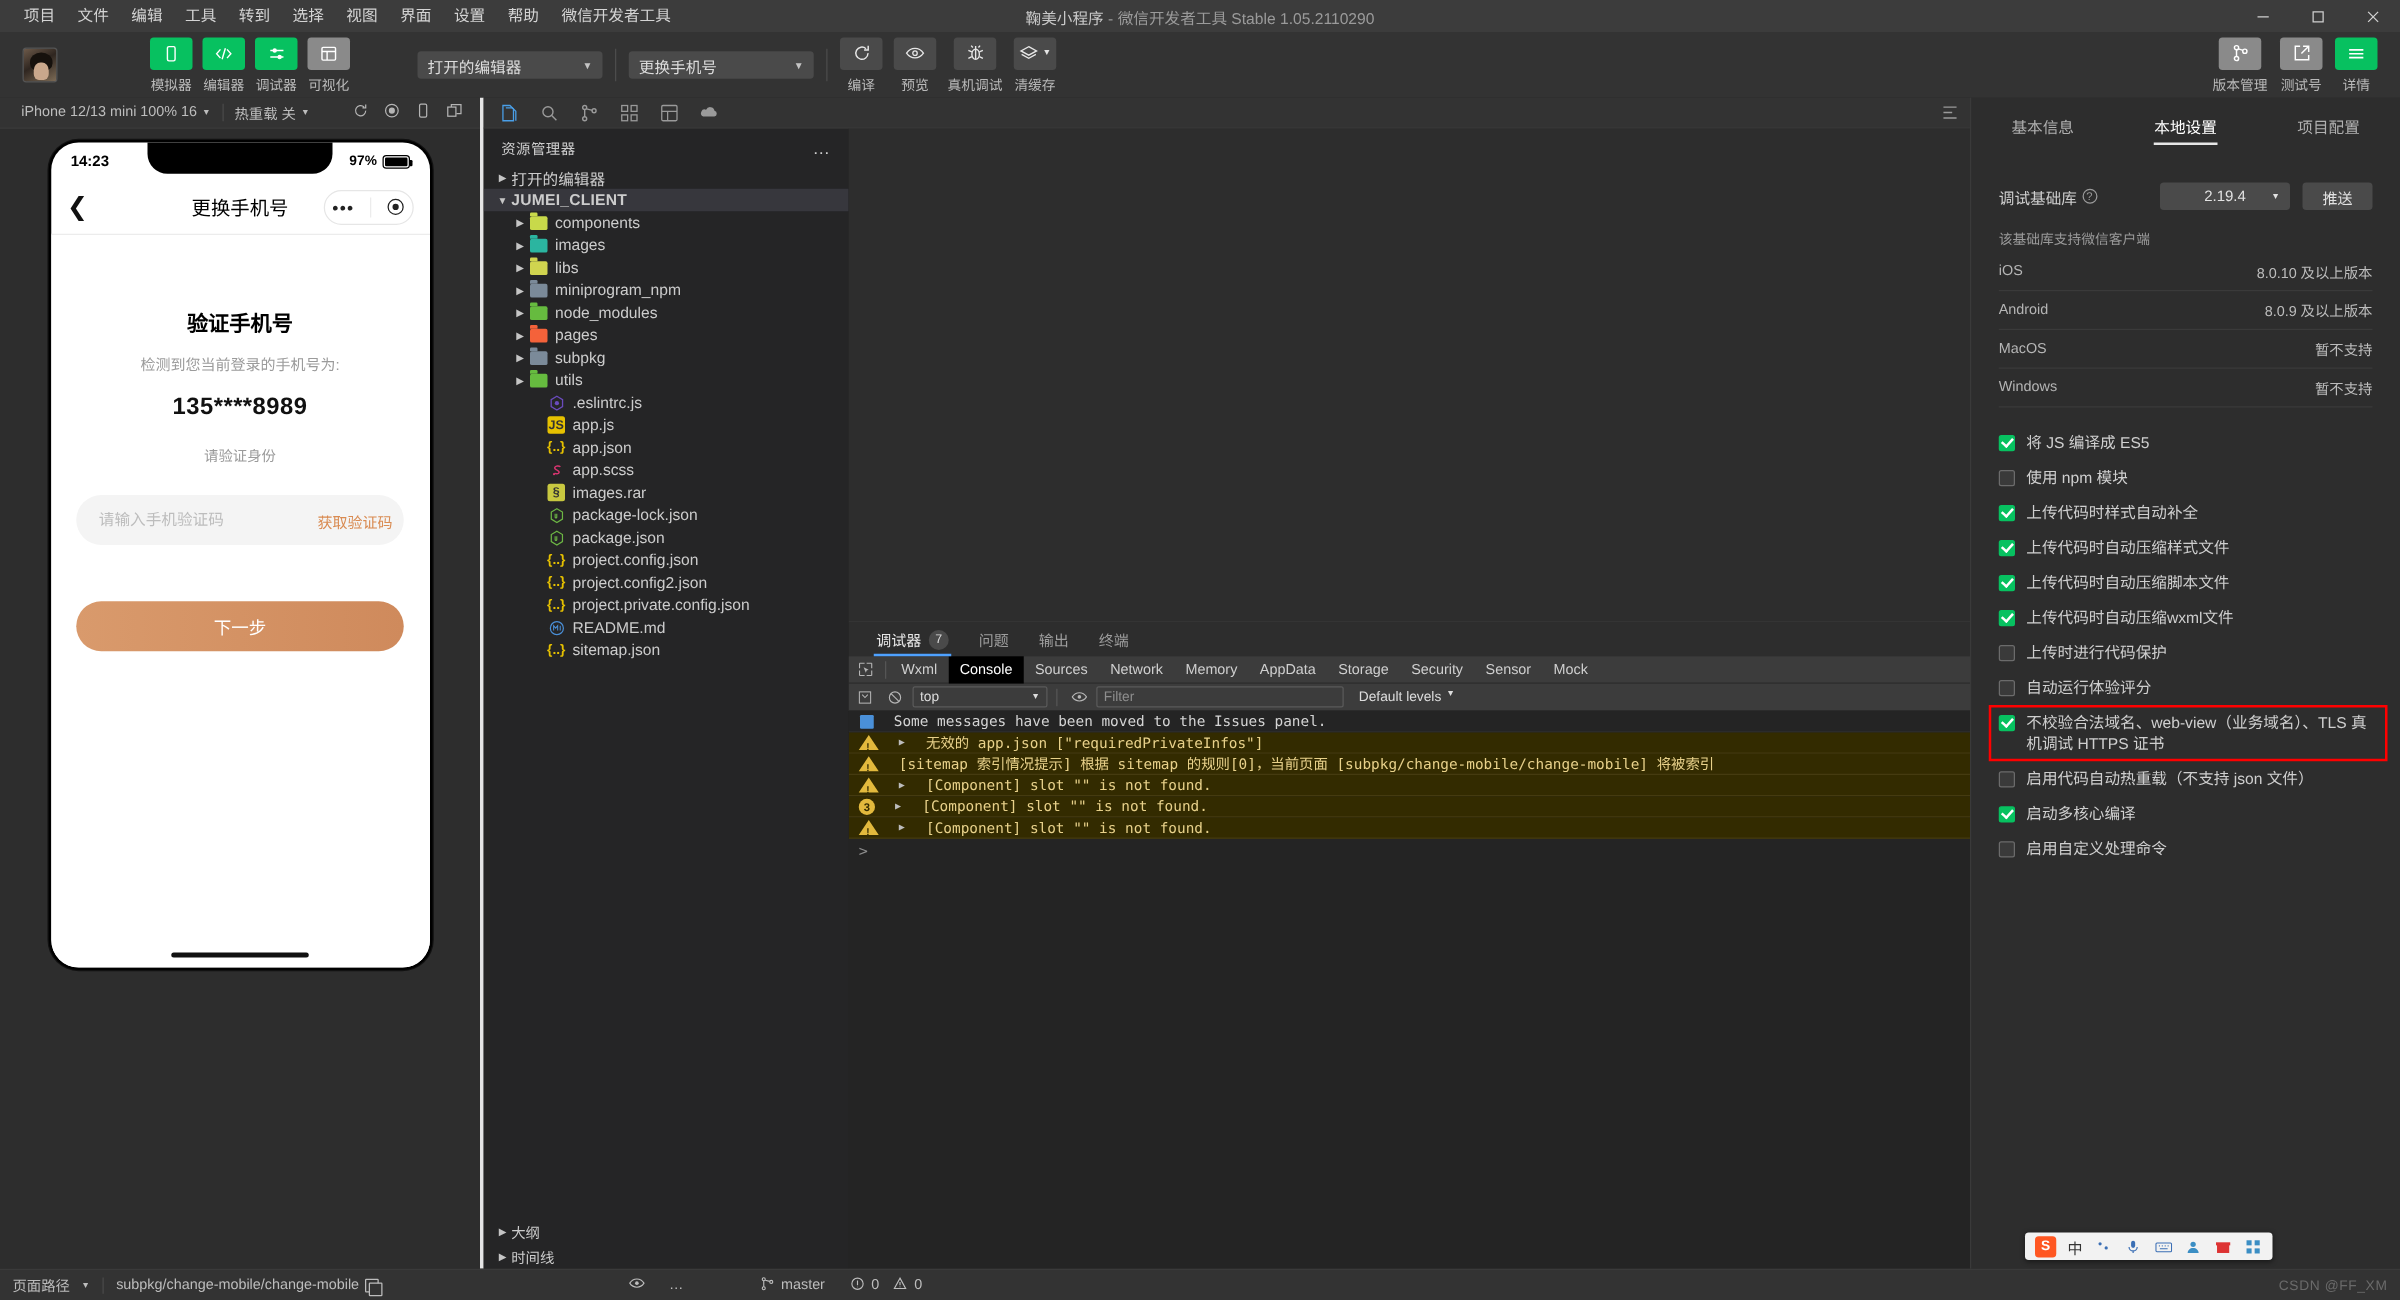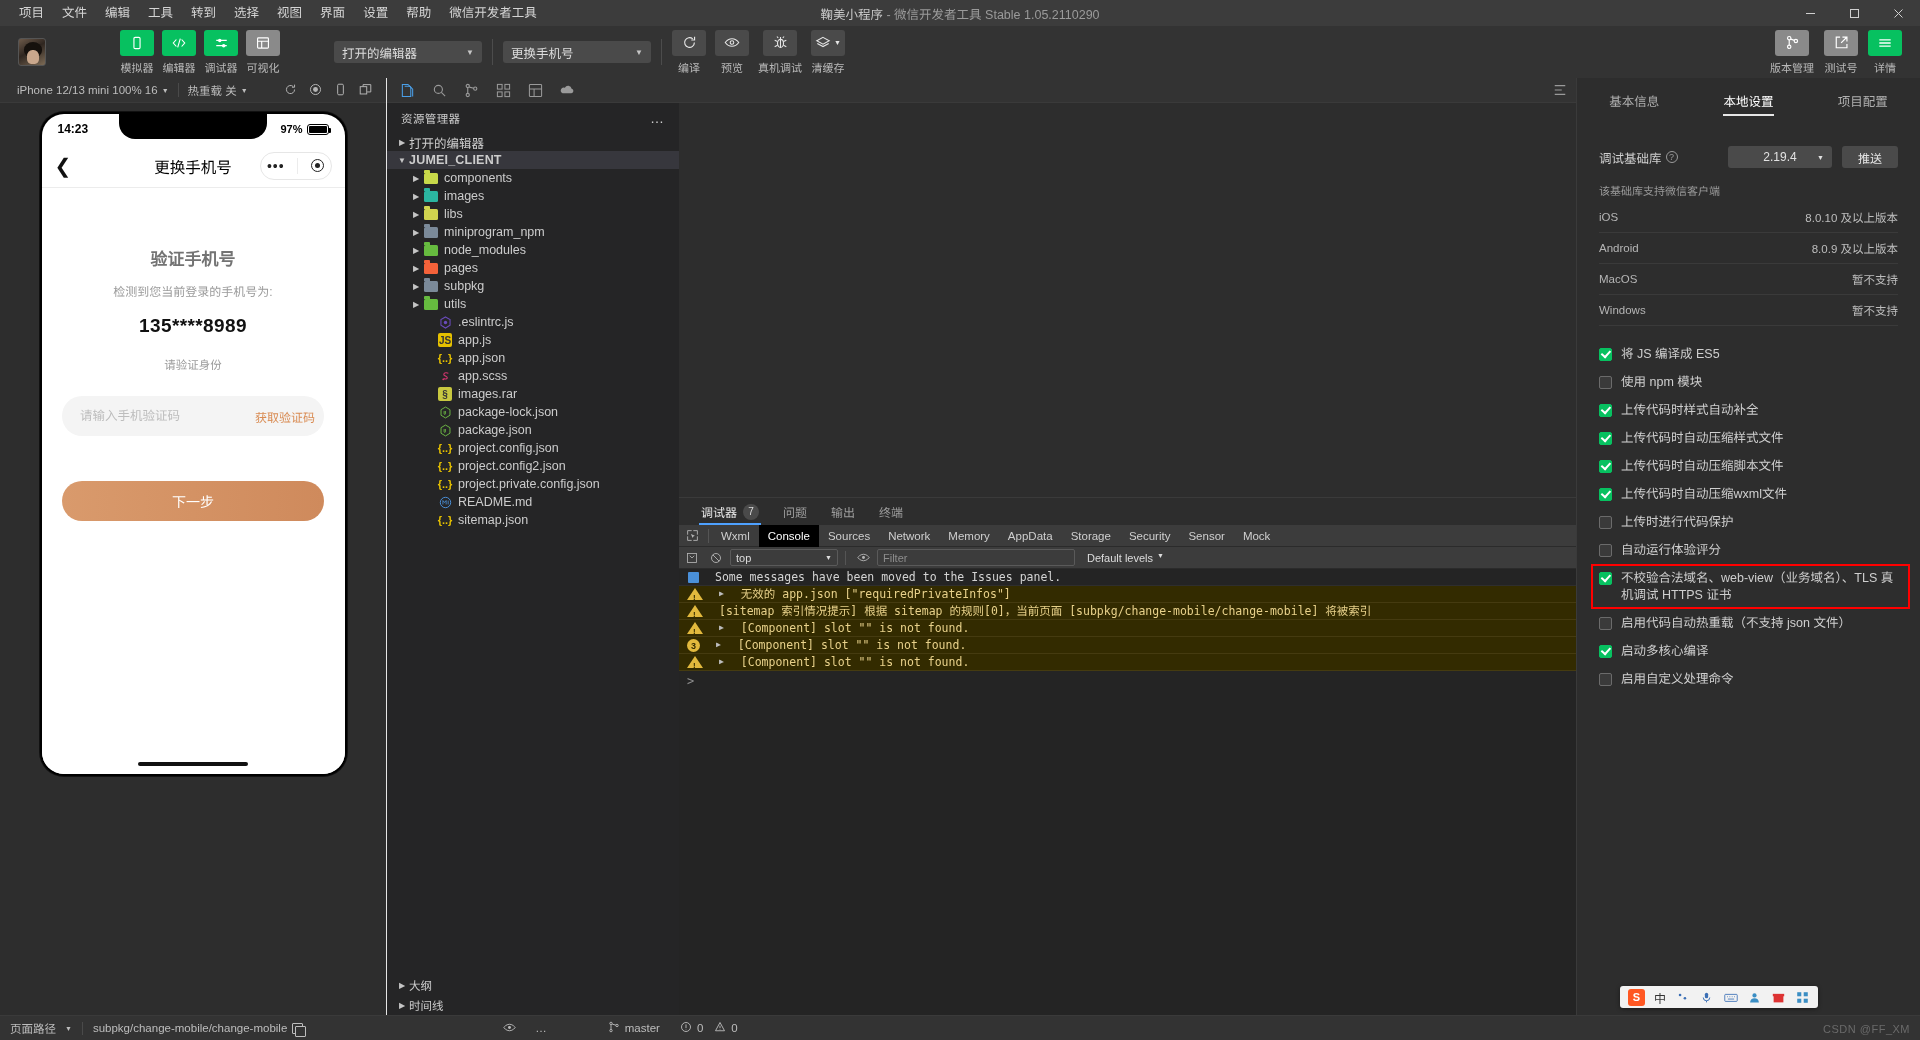--- a/index.html
+++ b/index.html
@@ -62,21 +62,21 @@
     justify-content:space-between;
   }
   .sel .caret{ font-size:8px; color:#c5c5c5; margin-left:10px;}
   .vdiv{ width:1px; height:26px; background:#4c4c4c; margin:0 10px; }
   .tb-right{ margin-left:auto; display:flex; gap:10px; align-items:flex-start; padding-right:6px;}
 
   
   .main{ flex:1 1 auto; display:flex; min-height:0; background:#2d2d2d; }
 
   
-  .sim-col{ width:387px; flex:0 0 387px; display:flex; flex-direction:column; background:#2d2d2d; border-right:1px solid #e5e5e5;}
+  .sim-col{ width:387px; flex:0 0 387px; display:flex; flex-direction:column; background:#2d2d2d; border-right:3px solid #e5e5e5;}
   .sim-bar{
     height:25px; flex:0 0 25px; display:flex; align-items:center; background:#333;
     color:#bdbdbd; font-size:11.5px; padding-left:8px; border-bottom:1px solid #3a3a3a;
   }
   .sim-bar .seg{ display:flex; align-items:center; padding:0 9px; height:25px; white-space:nowrap;}
   .sim-bar .divline{ width:1px; height:14px; background:#4a4a4a; }
   .sim-bar .icons{ margin-left:auto; display:flex; gap:12px; padding-right:14px; color:#b5b5b5;}
   .caret-sm{ font-size:7px; margin-left:4px; color:#bdbdbd;}
   .sim-stage{ flex:1 1 auto; position:relative; display:flex; justify-content:center; padding-top:9px; }
 
@@ -105,21 +105,21 @@
   .nav-title{ position:absolute; left:0; right:0; text-align:center; font-size:15.5px; color:#000; pointer-events:none;}
   .capsule{
     margin-left:auto; width:72px; height:28px; border-radius:14px; border:1px solid #e6e6e6;
     display:flex; align-items:center; justify-content:space-around; background:#fff; z-index:2;
   }
   .capsule .dots{ font-size:14px; letter-spacing:1px; color:#222; line-height:1;}
   .capsule .tgt{ width:13px; height:13px; border-radius:50%; border:1.6px solid #222; display:flex; align-items:center; justify-content:center;}
   .capsule .tgt i{ width:5px; height:5px; border-radius:50%; background:#222; display:block;}
   .capsule .cap-div{ width:1px; height:16px; background:#ececec;}
   .page-body{ flex:1 1 auto; background:#fff; display:flex; flex-direction:column; align-items:center; }
-  .p-h1{ font-size:17px; font-weight:700; color:#737373; margin-top:57px;}
+  .p-h1{ font-size:17px; font-weight:700; color:#000000; margin-top:57px;}
   .p-sub{ font-size:12px; color:#9b9b9b; margin-top:12px;}
   .p-phone{ font-size:19px; font-weight:700; color:#111; margin-top:16px; letter-spacing:0.4px;}
   .p-hint{ font-size:11.5px; color:#9b9b9b; margin-top:19px;}
   .code-row{
     margin-top:24px; width:262px; height:40px; background:#f4f4f4; border-radius:20px;
     display:flex; align-items:center;justify-content:space-between;
   }
   .code-row input{
     flex:1 1 auto; background:transparent; border:0; outline:none; padding-left:18px;
     font-size:12.5px; color:#222; font-family:inherit;

